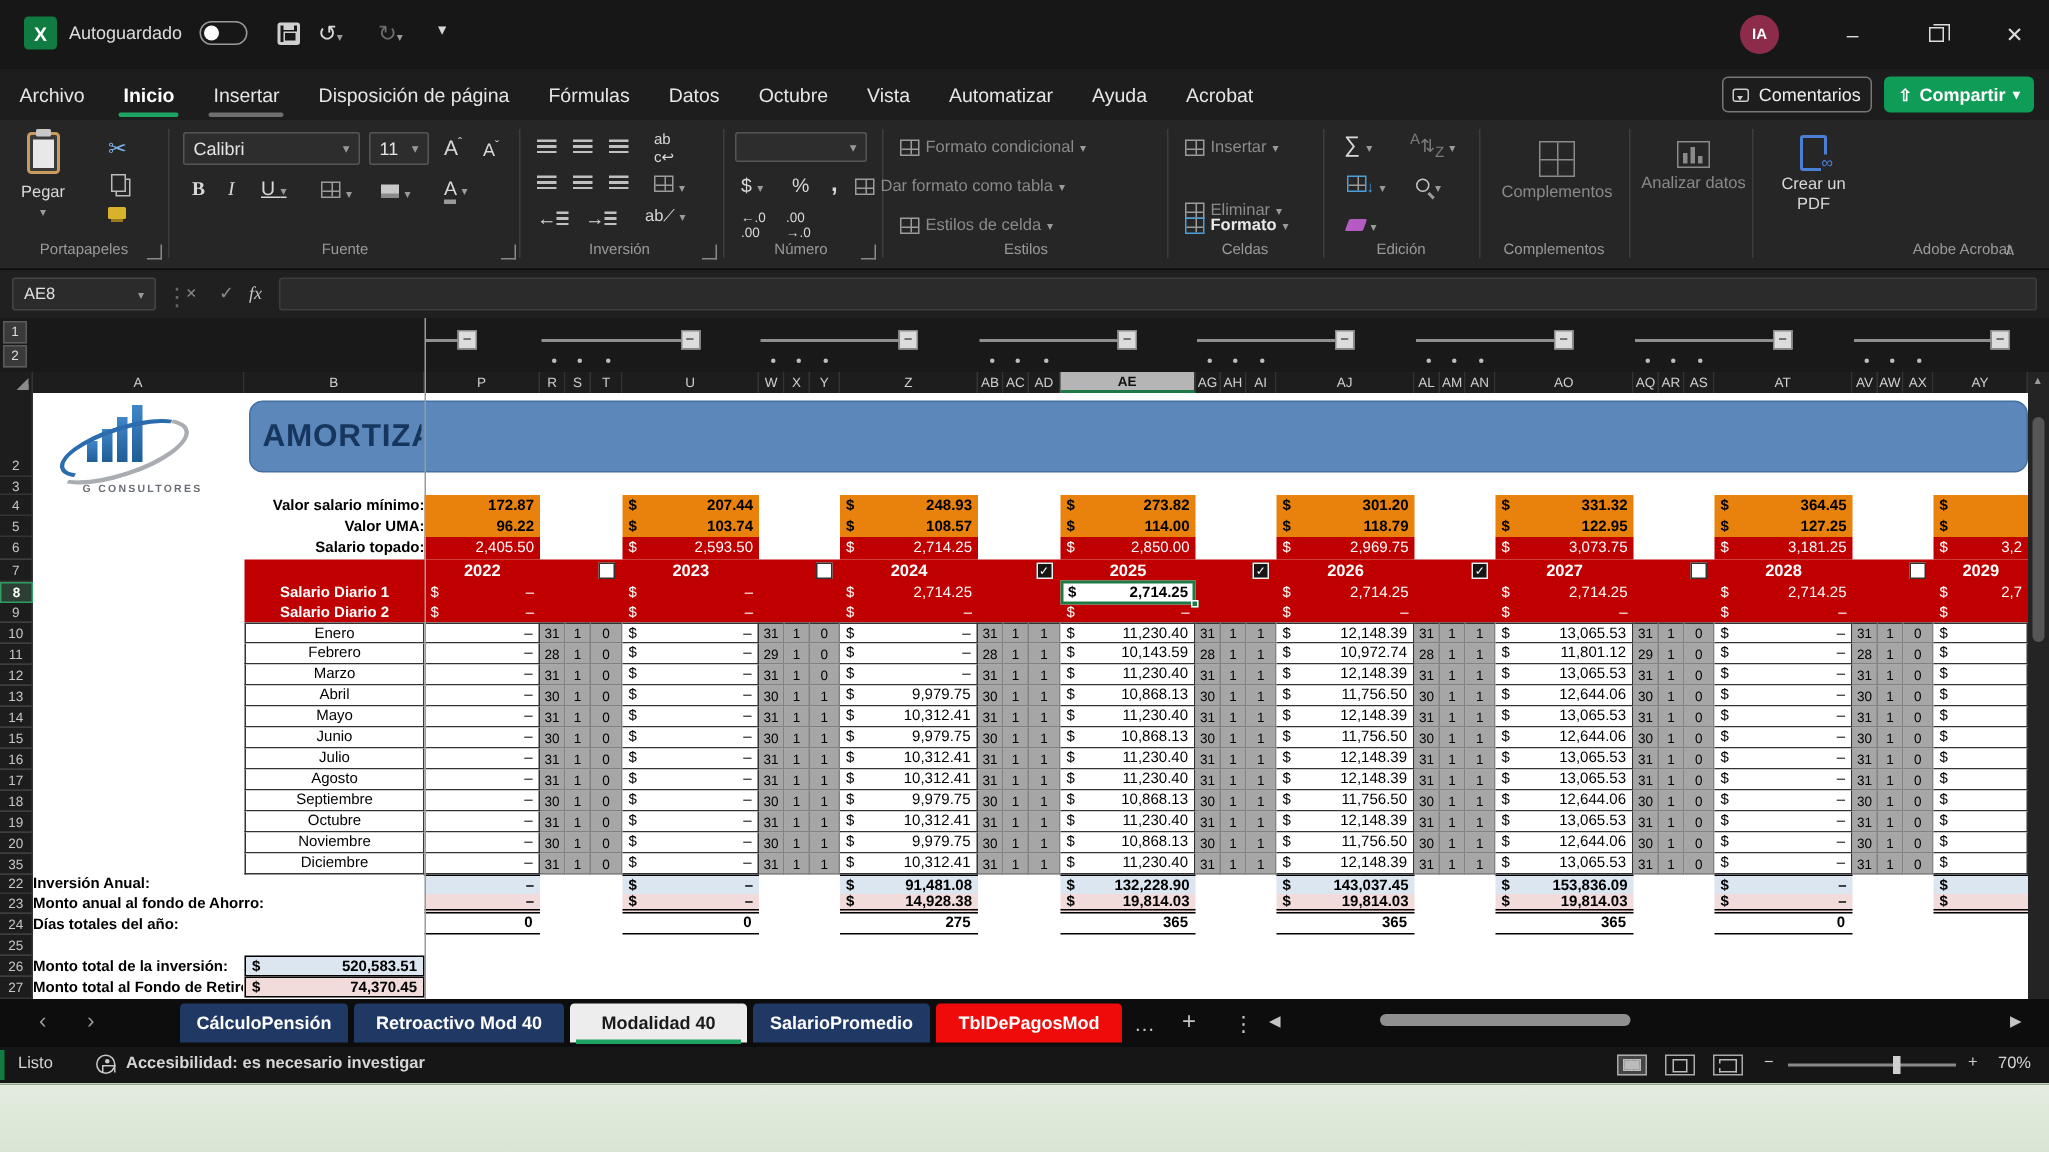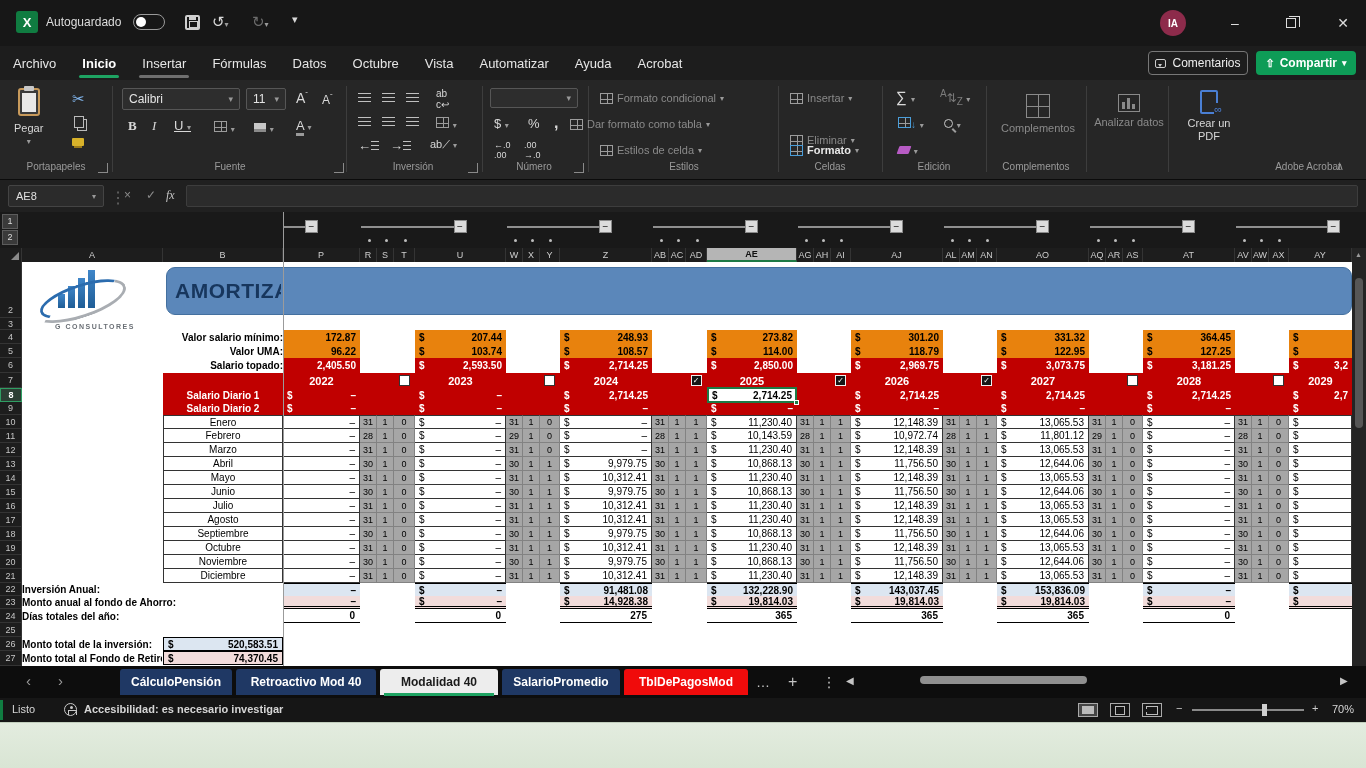--- a/index.html
+++ b/index.html
@@ -90,21 +90,21 @@
   
   #logo{position:absolute}
   #logo .bar{position:absolute;bottom:18px;width:7px;background:linear-gradient(#3f86c9,#1f5d96)}
   #logo .sw1{position:absolute;left:2px;bottom:8px;width:96px;height:34px;border:3px solid #a9adb2;border-radius:50%;transform:rotate(-18deg);border-top-color:transparent;border-left-color:transparent}
   #logo .sw2{position:absolute;left:8px;bottom:12px;width:88px;height:30px;border:3px solid #2b6cae;border-radius:50%;transform:rotate(-18deg);border-bottom-color:transparent;border-right-color:transparent}
   #logo .ltxt{position:absolute;left:0;bottom:-4px;width:130px;text-align:center;font-size:7px;letter-spacing:1.5px;color:#6a6f75;font-weight:bold}
   
   .cell{position:absolute;display:flex;align-items:center;font-size:10px;color:#000}
   .acct{justify-content:space-between;padding:0 4px}
   .orange{background:#E8820D;font-weight:bold}
-  .redv{background:#C00000;color:#fff;font-weight:bold}
+  .redv{background:#C00000;color:#fff;font-weight:normal}
   .redband{position:absolute;background:#C00000}
   .blabel{position:absolute;display:flex;align-items:center;justify-content:flex-end;font-weight:bold;font-size:10px;color:#000;white-space:nowrap}
   .dlabel{position:absolute;display:flex;align-items:center;justify-content:center;color:#fff;font-weight:bold;font-size:10px}
   .yearlab{position:absolute;display:flex;align-items:center;justify-content:center;color:#fff;font-weight:bold;font-size:11px;overflow:hidden}
   .cb{position:absolute;width:11px;height:11px;background:#fff;border:1px solid #333;color:#fff;font-size:8px;line-height:9px;text-align:center;z-index:3}
   .cb.on{background:#161616;border-color:#f0f0f0}
   .mcell{position:absolute;display:flex;align-items:center;font-size:10px;color:#000;background:#fff;
     border-right:1px solid #333;border-bottom:1px solid #333}
   .mname{justify-content:center;border-left:1px solid #333}
   .mval{justify-content:space-between;padding:0 4px}
@@ -169,20 +169,21 @@
   <div class="wbtn" style="left:1268px">
       <span class="restore"></span>
     </div>
   <div class="wbtn" style="left:1320px">✕</div>
 </div>
 
 <div id="menubar">
   <span class="mtab">Archivo</span>
   <span class="mtab active">Inicio</span>
   <span class="mtab hover">Insertar</span>
+  <span class="mtab">Disposición de página</span>
   <span class="mtab">Fórmulas</span>
   <span class="mtab">Datos</span>
   <span class="mtab">Octubre</span>
   <span class="mtab">Vista</span>
   <span class="mtab">Automatizar</span>
   <span class="mtab">Ayuda</span>
   <span class="mtab">Acrobat</span>
 </div>
 <div id="comments-btn">
   <span class="bubble"></span>
@@ -426,21 +427,21 @@
       <div class="rowh" style="left: 0px; top: 167px; width: 22px; height: 14px;">11</div>
       <div class="rowh" style="left: 0px; top: 181px; width: 22px; height: 14px;">12</div>
       <div class="rowh" style="left: 0px; top: 195px; width: 22px; height: 14px;">13</div>
       <div class="rowh" style="left: 0px; top: 209px; width: 22px; height: 14px;">14</div>
       <div class="rowh" style="left: 0px; top: 223px; width: 22px; height: 14px;">15</div>
       <div class="rowh" style="left: 0px; top: 237px; width: 22px; height: 14px;">16</div>
       <div class="rowh" style="left: 0px; top: 251px; width: 22px; height: 14px;">17</div>
       <div class="rowh" style="left: 0px; top: 265px; width: 22px; height: 14px;">18</div>
       <div class="rowh" style="left: 0px; top: 279px; width: 22px; height: 14px;">19</div>
       <div class="rowh" style="left: 0px; top: 293px; width: 22px; height: 14px;">20</div>
-      <div class="rowh" style="left: 0px; top: 307px; width: 22px; height: 14px;">21</div>
+      <div class="rowh" style="left: 0px; top: 307px; width: 22px; height: 14px;">35</div>
       <div class="rowh" style="left: 0px; top: 321px; width: 22px; height: 13px;">22</div>
       <div class="rowh" style="left: 0px; top: 334px; width: 22px; height: 13px;">23</div>
       <div class="rowh" style="left: 0px; top: 347px; width: 22px; height: 14px;">24</div>
       <div class="rowh" style="left: 0px; top: 361px; width: 22px; height: 14px;">25</div>
       <div class="rowh" style="left: 0px; top: 375px; width: 22px; height: 14px;">26</div>
       <div class="rowh" style="left: 0px; top: 389px; width: 22px; height: 15px;">27</div>
       <div class="" id="logo" style="left: 30px; top: 2px; width: 130px; height: 62px;">
         <span class="bar" style="left: 28px; height: 14px;"></span>
         <span class="bar" style="left: 38px; height: 22px;"></span>
         <span class="bar" style="left: 48px; height: 30px;"></span>

